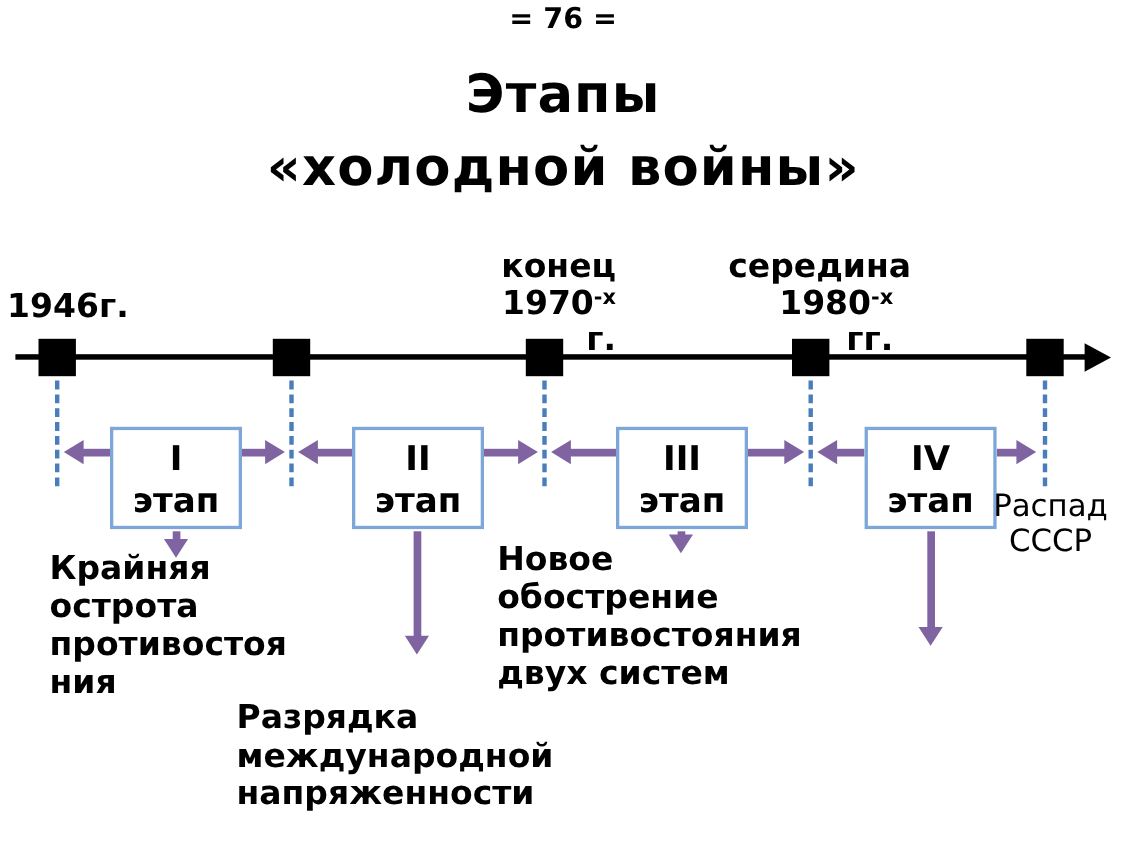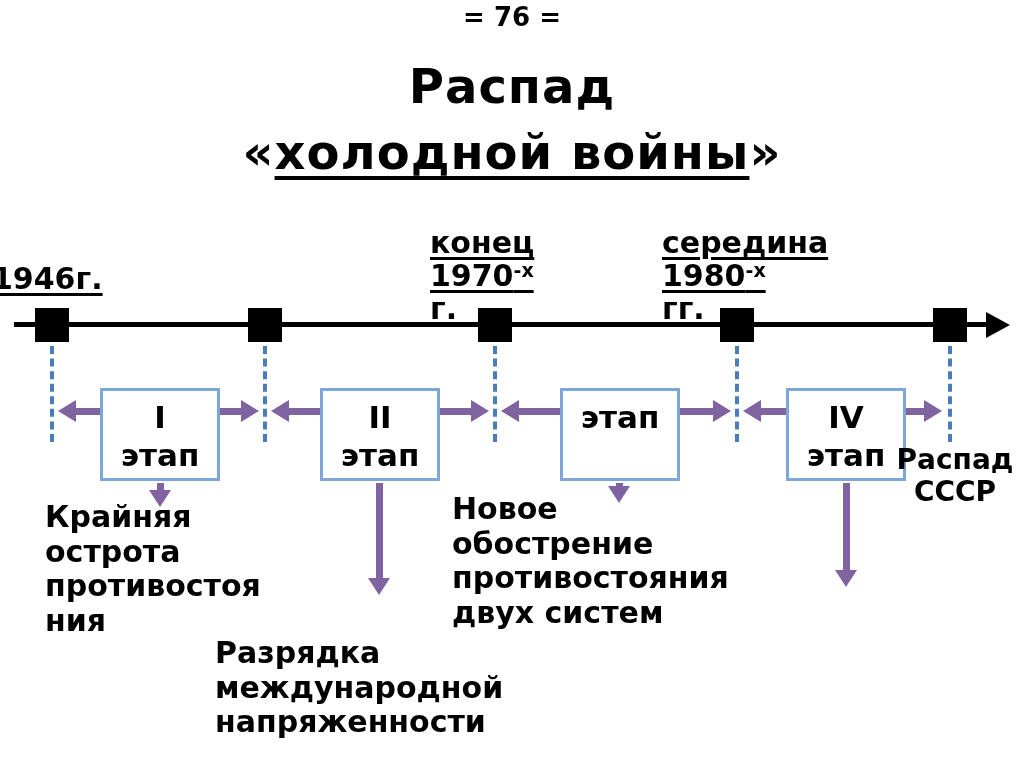--- a/index.html
+++ b/index.html
@@ -15,32 +15,32 @@
   }
   .title-line1 {
     position:absolute; top:58px; left:0; width:100%;
     text-align:center; font-size:48px; font-weight:bold; letter-spacing:1px;
   }
   .title-line2 {
     position:absolute; top:124px; left:0; width:100%;
     text-align:center; font-size:48px; font-weight:bold; letter-spacing:1px;
   }
   .title-line2 .u {
-    text-decoration:underline; text-decoration-thickness:4px; text-underline-offset:7px;
+    text-decoration-thickness:4px; text-underline-offset:7px;
   }
   
   .tl-line { position:absolute; left:14px; top:322px; width:976px; height:5px; background:var(--timeline,#000); }
   .tl-head { position:absolute; left:986px; top:312px; width:0; height:0;
              border-left:24px solid var(--timeline,#000);
              border-top:13px solid transparent; border-bottom:13px solid transparent; }
   .tl-sq { position:absolute; top:308px; width:34px; height:34px; background:var(--timeline,#000); }
   .dash { position:absolute; top:346px; height:96px; width:0;
           border-left:4px dashed var(--dashed-connector,#4a7ebb); }
-  .date { position:absolute; font-size:30px; font-weight:bold; text-align:left; line-height:1.1;
-          text-decoration:underline; text-decoration-thickness:3px; text-underline-offset:4px; z-index:3; }
+  .date { position:absolute; font-size:30px; font-weight:bold; text-align:right; line-height:1.1;
+          text-decoration-thickness:3px; text-underline-offset:4px; z-index:3; }
   .date .sup { font-size:19px; vertical-align:9px; }
   
   .stage-box { position:absolute; top:388px; width:120px; height:93px;
                border:3px solid var(--stage-box-border,#7da7d9); background:#fff;
                text-align:center; font-weight:bold; font-size:31px; line-height:1.22;
                padding-top:8px; z-index:2; }
   
   .h-arrow { position:absolute; top:408px; height:7px; background:var(--arrow,#8064a2); z-index:1; }
   .h-arrow.left::before { content:""; position:absolute; left:-17px; top:-8px; width:0; height:0;
       border-right:18px solid var(--arrow,#8064a2);
@@ -49,30 +49,30 @@
       border-left:18px solid var(--arrow,#8064a2);
       border-top:11px solid transparent; border-bottom:11px solid transparent; }
   .v-arrow { position:absolute; width:7px; background:var(--arrow,#8064a2); z-index:1; }
   .v-arrow::after { content:""; position:absolute; left:-8px; bottom:-16px; width:0; height:0;
       border-top:17px solid var(--arrow,#8064a2);
       border-left:11px solid transparent; border-right:11px solid transparent; }
   
   .desc { position:absolute; font-size:30px; font-weight:bold; 
           line-height:1.15; white-space:pre-line; overflow-wrap:break-word; z-index:3; }
   .side-note { position:absolute; left:885px; top:444px; width:140px;
-               font-size:28px; font-weight:bold; text-align:center; line-height:1.15; z-index:3; }
+               font-size:28px; font-weight:normal; text-align:center; line-height:1.15; z-index:3; }
 </style>
 </head>
 <body>
 
 <div class="slide">
 
   <div class="page-number">= 76 =</div>
 
-  <div class="title-line1">Распад</div>
+  <div class="title-line1">Этапы</div>
   <div class="title-line2"><span>«</span><span class="u">холодной войны</span><span>»</span></div>
 
   <div class="tl-line"></div>
   <div class="tl-head"></div>
 
   <div class="tl-sq" style="left:35px"></div>
   <div class="tl-sq" style="left:248px"></div>
   <div class="tl-sq" style="left:478px"></div>
   <div class="tl-sq" style="left:720px"></div>
   <div class="tl-sq" style="left:933px"></div>
@@ -89,20 +89,21 @@
 
   <div class="stage-box" style="left:100px">
     <div>I</div>
     <div>этап</div>
   </div>
   <div class="stage-box" style="left:320px">
     <div>II</div>
     <div>этап</div>
   </div>
   <div class="stage-box" style="left:560px">
+    <div>III</div>
     <div>этап</div>
   </div>
   <div class="stage-box" style="left:786px">
     <div>IV</div>
     <div>этап</div>
   </div>
 
   <div class="h-arrow left" style="left:75px;width:25px"></div>
   <div class="h-arrow right" style="left:220px;width:22px"></div>
   <div class="h-arrow left" style="left:288px;width:32px"></div>

